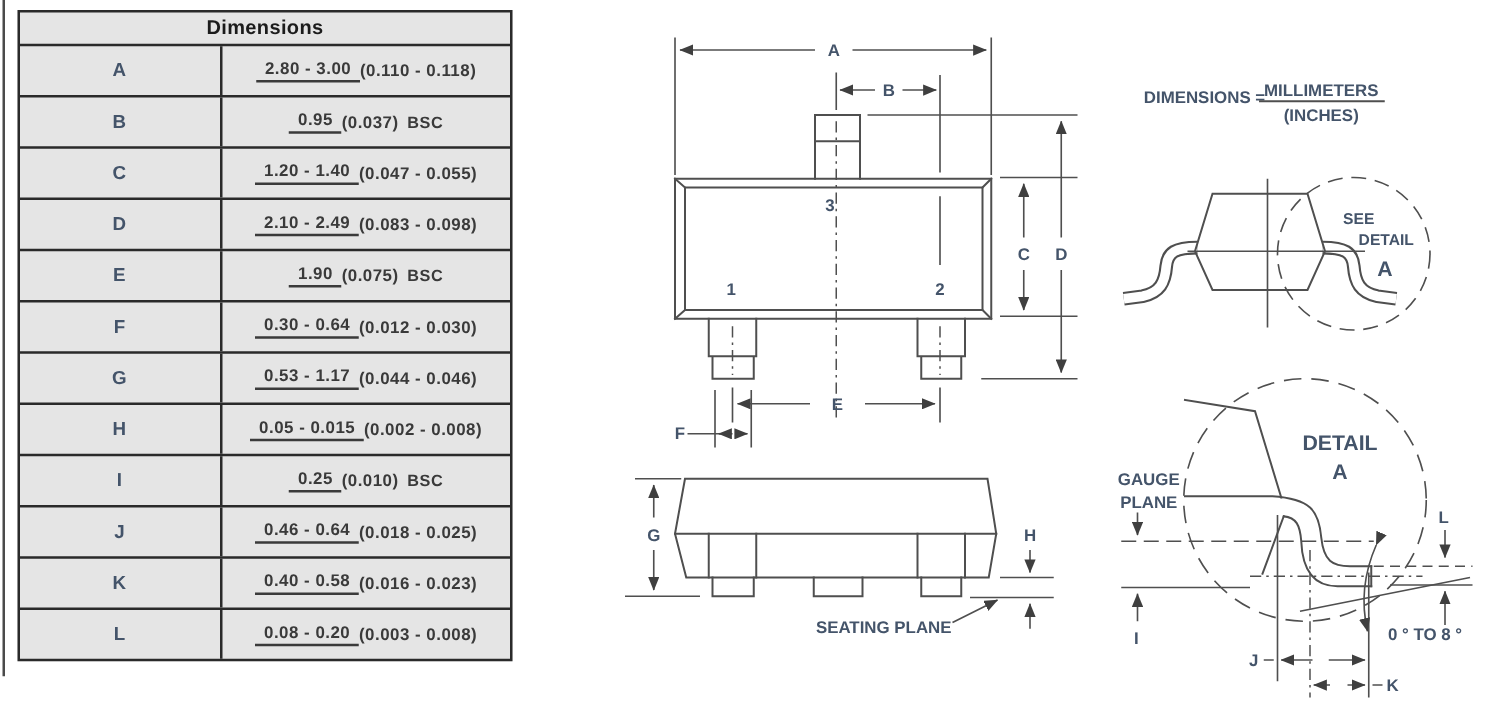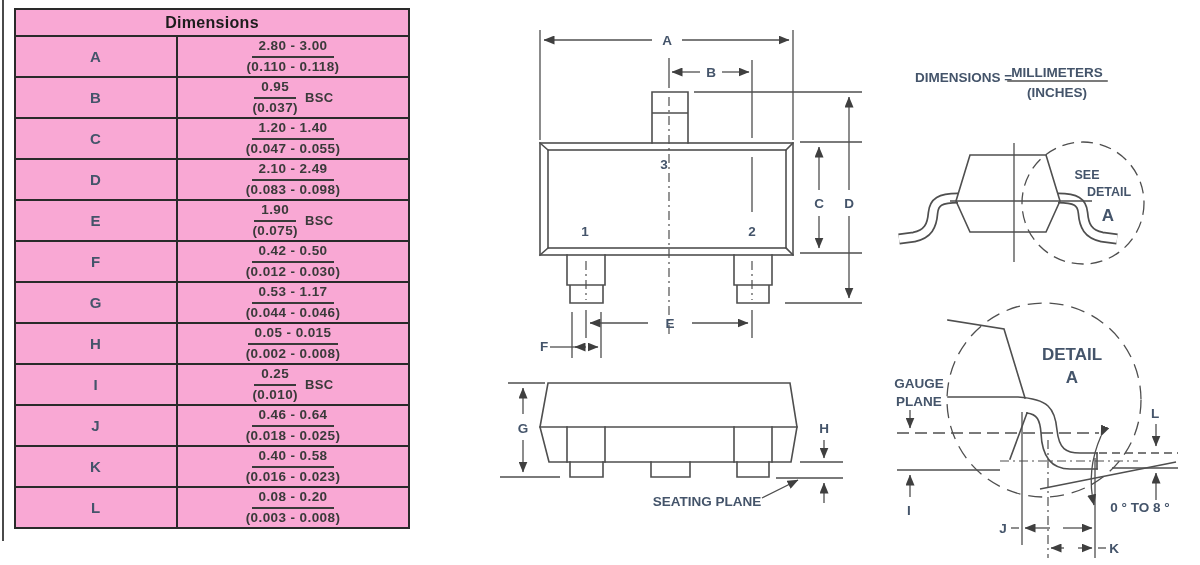--- a/index.html
+++ b/index.html
@@ -4,31 +4,31 @@
 <style>
   :root{
     --line:#4f4f4f; --label:#44546a; --ink:#3a3a3a; --border:#2a2a2a; --bg:#ffffff;
   }
   html,body{margin:0;padding:0;background:var(--bg);}
   body{width:1200px;height:565px;position:relative;overflow:hidden;
        font-family:"Liberation Sans",sans-serif;}
   .page-edge{position:absolute;left:2px;top:0;width:2px;height:541px;background:#4a4a4a;}
   
   .dim-table{position:absolute;left:14px;top:8px;width:396px;height:521px;
-    border:2px solid var(--border);box-sizing:border-box;display:flex;flex-direction:column;background:#f9a8d4;}
+    border:2px solid var(--border);box-sizing:border-box;display:flex;flex-direction:column;background:#e5e5e5;}
   .dim-table .hdr{flex:0 0 25px;display:flex;align-items:center;justify-content:center;
     font-weight:bold;font-size:16px;color:#1c1c1c;border-bottom:2px solid var(--border);letter-spacing:.3px;}
   .dim-table .row{flex:1 1 0;display:flex;border-bottom:2px solid var(--border);}
   .dim-table .row:last-child{border-bottom:none;}
   .cell{box-sizing:border-box;}
   .cell.letter{flex:0 0 162px;border-right:2px solid var(--border);
     display:flex;align-items:center;justify-content:center;
     font-size:15px;color:var(--label);letter-spacing:1px;font-weight:bold;}
   .cell.value{flex:1;display:flex;align-items:center;justify-content:center;gap:7px;}
-  .frac{display:flex;flex-direction:column;align-items:center;line-height:1.25;}
+  .frac{display:flex;flex-direction:row;align-items:center;line-height:1.25;}
   .frac .mm{font-size:13.5px;color:var(--ink);font-weight:bold;letter-spacing:.4px;
     padding:0 7px 1px 7px;border-bottom:2px solid #3a3a3a;}
   .frac .in{font-size:13.5px;color:var(--ink);font-weight:bold;letter-spacing:.4px;padding-top:1px;}
   .bsc{font-size:13px;color:var(--ink);font-weight:bold;align-self:center;letter-spacing:.4px;}
   .bsc:empty{display:none;}
   
   svg{position:absolute;left:420px;top:0;}
   .ln{stroke:var(--line);stroke-width:1.6;fill:none;stroke-linecap:square;}
   .thin{stroke:var(--line);stroke-width:1.3;fill:none;}
   .dash{stroke:var(--line);stroke-width:1.3;fill:none;stroke-dasharray:12 7;}
@@ -94,21 +94,21 @@
         <div class="mm">1.90</div>
         <div class="in">(0.075)</div>
       </div>
       <div class="bsc">BSC</div>
     </div>
   </div>
   <div class="row">
     <div class="cell letter">F</div>
     <div class="cell value">
       <div class="frac">
-        <div class="mm">0.42 - 0.50</div>
+        <div class="mm">0.30 - 0.64</div>
         <div class="in">(0.012 - 0.030)</div>
       </div>
 
     </div>
   </div>
   <div class="row">
     <div class="cell letter">G</div>
     <div class="cell value">
       <div class="frac">
         <div class="mm">0.53 - 1.17</div>

